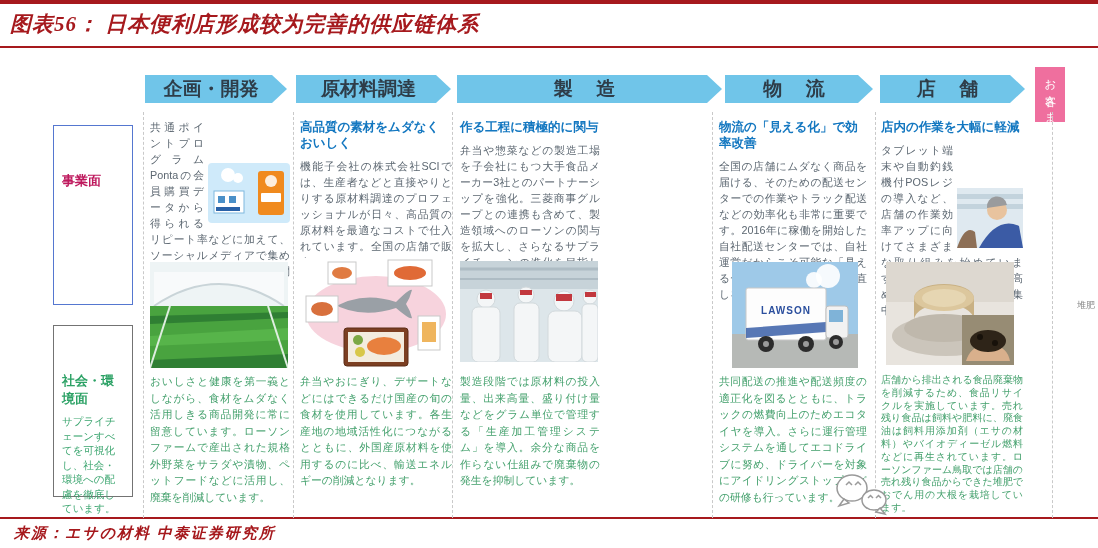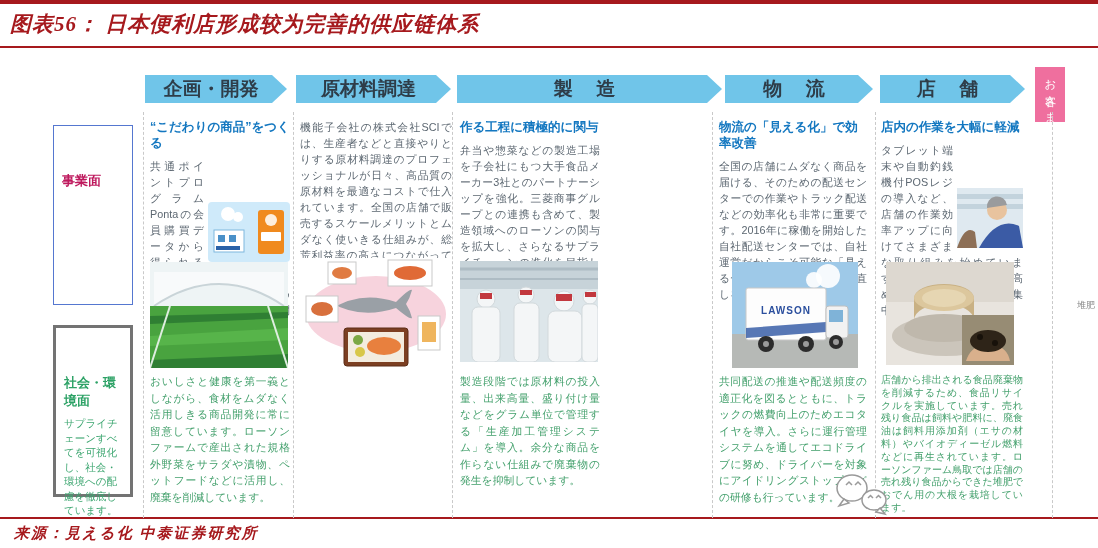--- a/index.html
+++ b/index.html
@@ -23,21 +23,21 @@
   .arrow span.wide{letter-spacing:9px;padding-left:9px;}
 
   
   .cust-tab{left:1035px;top:67px;width:30px;height:55px;background:#ef6f9e;color:#fff;
             display:flex;align-items:center;justify-content:center;}
   .cust-tab span{writing-mode:vertical-rl;font-size:11.5px;letter-spacing:2px;}
 
   
   .sidebox{left:53px;width:80px;box-sizing:border-box;padding:46px 7px 0 8px;background:#fff;}
   .sidebox.blue{top:125px;height:180px;border:1px solid #5577d0;}
-  .sidebox.green{top:325px;height:172px;border:3px solid #737373;}
+  .sidebox.green{top:325px;height:172px;border:1px solid #737373;}
   .sidebox h4{margin:0 0 6px 0;font-size:13px;}
   .sidebox.blue h4{color:#be185d;}
   .sidebox.green h4{color:#2da266;}
   .sidebox p{margin:0;font-size:10.5px;line-height:14.5px;}
   .sidebox.blue p{color:#3064cc;}
   .sidebox.green p{color:#3ba56f;}
 
   
   .vdash{top:112px;height:406px;width:0;border-left:1px dashed #c9c9c9;}
 
@@ -59,21 +59,21 @@
 </style>
 </head>
 <body>
 
 <div id="page">
 
   <div class="abs topbar"></div>
   <div class="abs doc-title">图表56： 日本便利店形成较为完善的供应链体系</div>
   <div class="abs titleline"></div>
   <div class="abs bottomline"></div>
-  <div class="abs doc-source">来源：見える化 中泰证券研究所</div>
+  <div class="abs doc-source">来源：エサの材料 中泰证券研究所</div>
 
   <div class="abs arrow" style="left:145px;width:142px">
       <span>企画・開発</span>
     </div>
   <div class="abs arrow" style="left:296px;width:155px">
       <span>原材料調達</span>
     </div>
   <div class="abs arrow" style="left:457px;width:265px">
       <span class="wide">製 造</span>
     </div>
@@ -96,41 +96,41 @@
   </div>
 
   <div class="abs vdash" style="left:143px"></div>
   <div class="abs vdash" style="left:293px"></div>
   <div class="abs vdash" style="left:452px"></div>
   <div class="abs vdash" style="left:712px"></div>
   <div class="abs vdash" style="left:875px"></div>
   <div class="abs vdash" style="left:1052px"></div>
 
   <div class="abs col" style="left:150px;width:140px">
-    <h3>“こだわりの商品”をつくる</h3>
     <p class="body">
       <span class="imgfloat" style="width:82px;height:60px;margin:44px 0 0 4px">
         <svg class="photo" width="82" height="60" viewBox="0 0 82 60">
           <rect width="82" height="60" rx="4" fill="#cfeafa"></rect>
           <circle cx="20" cy="12" r="7" fill="#ffffff"></circle>
           <circle cx="30" cy="15" r="5" fill="#ffffff"></circle>
           <rect x="6" y="28" width="30" height="22" fill="#ffffff" stroke="#7fb7dd"></rect>
           <rect x="10" y="33" width="7" height="7" fill="#4a90c8"></rect>
           <rect x="21" y="33" width="7" height="7" fill="#4a90c8"></rect>
           <rect x="8" y="44" width="24" height="4" fill="#2a62a8"></rect>
           <rect x="50" y="8" width="26" height="44" rx="3" fill="#f08a1e"></rect>
           <rect x="53" y="30" width="20" height="9" rx="1" fill="#ffffff"></rect>
           <circle cx="63" cy="18" r="6" fill="#fff" opacity="0.85"></circle>
         </svg>
       </span>
       <span>共通ポイントプログラムPontaの会員購買データから得られるリピート率などに加えて、ソーシャルメディアで集めた声なども分析し、商品開発に活かしています。</span>
     </p>
   </div>
 
   <div class="abs col" style="left:300px;width:152px">
+    <h3>高品質の素材をムダなくおいしく</h3>
     <p class="body">機能子会社の株式会社SCIでは、生産者などと直接やりとりする原材料調達のプロフェッショナルが日々、高品質の原材料を最適なコストで仕入れています。全国の店舗で販売するスケールメリットとムダなく使いきる仕組みが、総荒利益率の高さにつながっています。</p>
   </div>
 
   <div class="abs col" style="left:460px;width:140px">
     <h3>作る工程に積極的に関与</h3>
     <p class="body">弁当や惣菜などの製造工場を子会社にもつ大手食品メーカー3社とのパートナーシップを強化。三菱商事グループとの連携も含めて、製造領域へのローソンの関与を拡大し、さらなるサプライチェーンの進化を目指します。</p>
   </div>
 
   <div class="abs col" style="left:719px;width:148px">
     <h3>物流の「見える化」で効率改善</h3>
@@ -249,20 +249,21 @@
       <rect width="52" height="50" fill="#978c74"></rect>
       <path d="M4,46 q6,-18 22,-14 q18,-4 22,14 z" fill="#d9b08c"></path>
       <ellipse cx="26" cy="26" rx="18" ry="11" fill="#2e2418"></ellipse>
       <circle cx="18" cy="22" r="3" fill="#17110a"></circle>
       <circle cx="33" cy="28" r="3" fill="#17110a"></circle>
     </svg>
   </div>
   <div class="abs compost-label">堆肥</div>
 
   <p class="abs green-p" style="left:150px;top:373px;width:140px">おいしさと健康を第一義としながら、食材をムダなく活用しきる商品開発に常に留意しています。ローソンファームで産出された規格外野菜をサラダや漬物、ペットフードなどに活用し、廃棄を削減しています。</p>
+  <p class="abs green-p" style="left:300px;top:373px;width:152px">弁当やおにぎり、デザートなどにはできるだけ国産の旬の食材を使用しています。各生産地の地域活性化につながるとともに、外国産原材料を使用するのに比べ、輸送エネルギーの削減となります。</p>
   <p class="abs green-p" style="left:460px;top:373px;width:140px">製造段階では原材料の投入量、出来高量、盛り付け量などをグラム単位で管理する「生産加工管理システム」を導入。余分な商品を作らない仕組みで廃棄物の発生を抑制しています。</p>
   <p class="abs green-p" style="left:719px;top:373px;width:148px">共同配送の推進や配送頻度の適正化を図るとともに、トラックの燃費向上のためエコタイヤを導入。さらに運行管理システムを通してエコドライブに努め、ドライバーを対象にアイドリングストップなどの研修も行っています。</p>
   <p class="abs green-p tight" style="left:881px;top:374px;width:142px">店舗から排出される食品廃棄物を削減するため、食品リサイクルを実施しています。売れ残り食品は飼料や肥料に、廃食油は飼料用添加剤（エサの材料）やバイオディーゼル燃料などに再生されています。ローソンファーム鳥取では店舗の売れ残り食品からできた堆肥でおでん用の大根を栽培しています。</p>
 
   <div class="abs watermark">
     <svg width="56" height="44" viewBox="0 0 56 44">
       <ellipse cx="20" cy="16" rx="15" ry="13" fill="#ffffff" stroke="#9a9a9a" stroke-width="1.5"></ellipse>
       <path d="M12,27 l-5,7 l10,-3 z" fill="#ffffff" stroke="#9a9a9a" stroke-width="1.5"></path>
       <path d="M14,13 l3,-3 l3,3" fill="none" stroke="#9a9a9a" stroke-width="1.5"></path>
       <path d="M23,13 l3,-3 l3,3" fill="none" stroke="#9a9a9a" stroke-width="1.5"></path>

